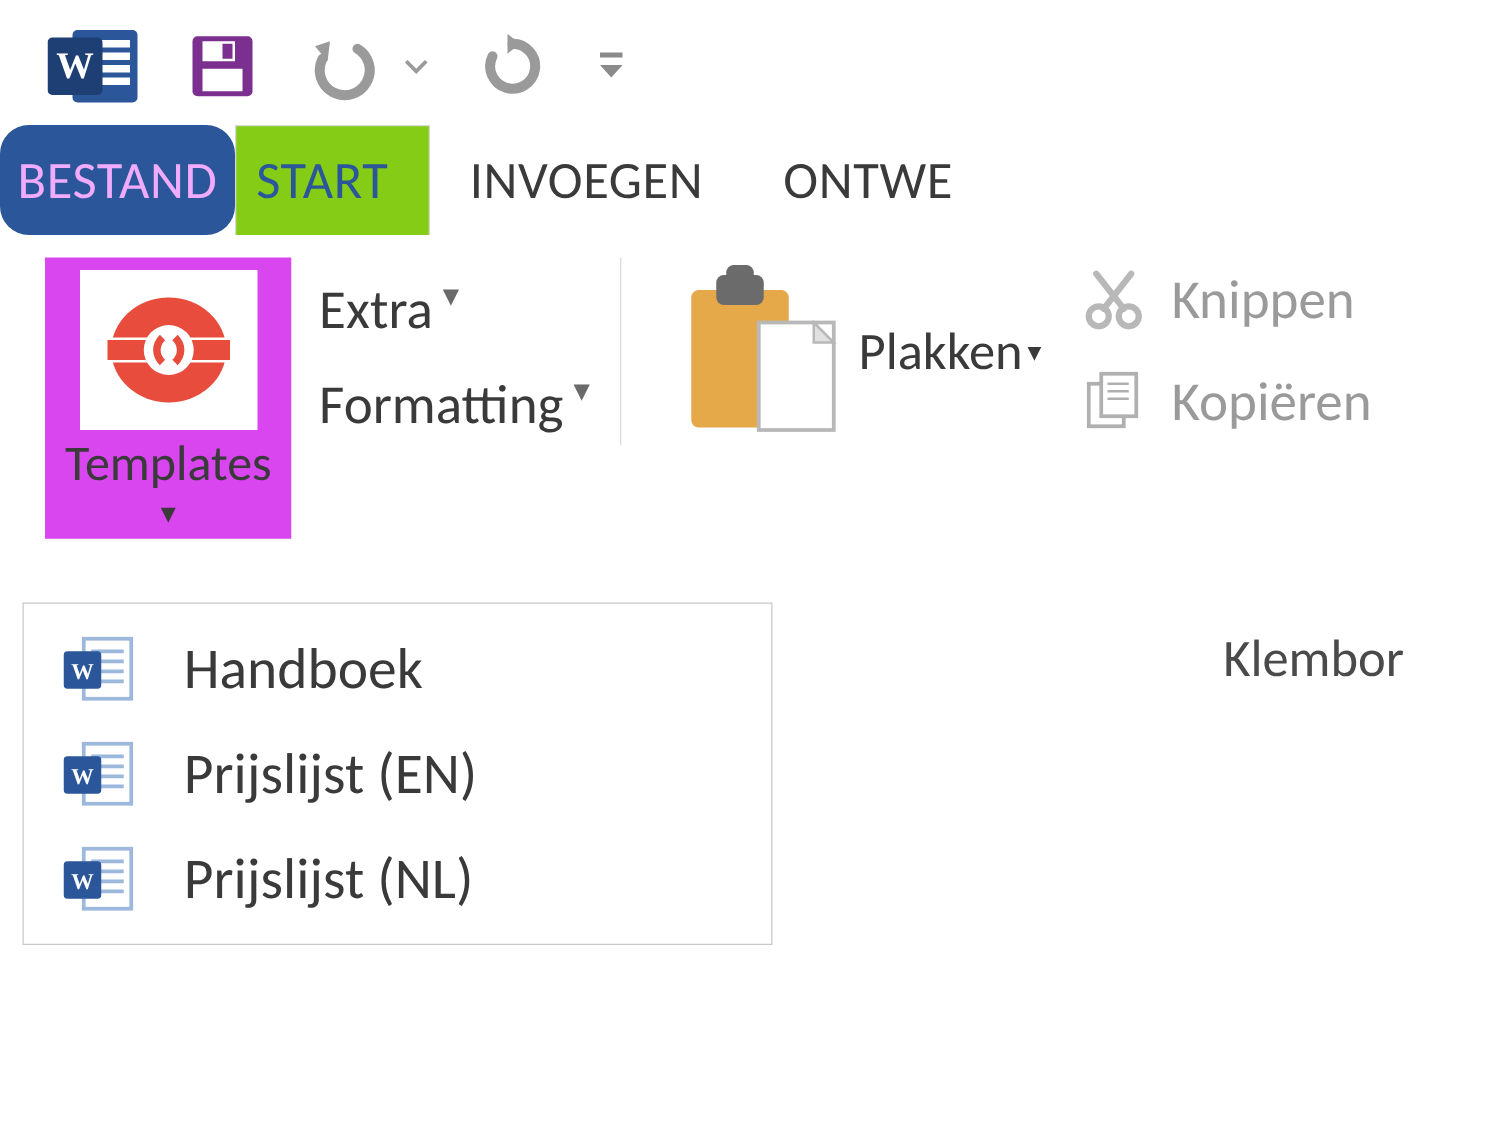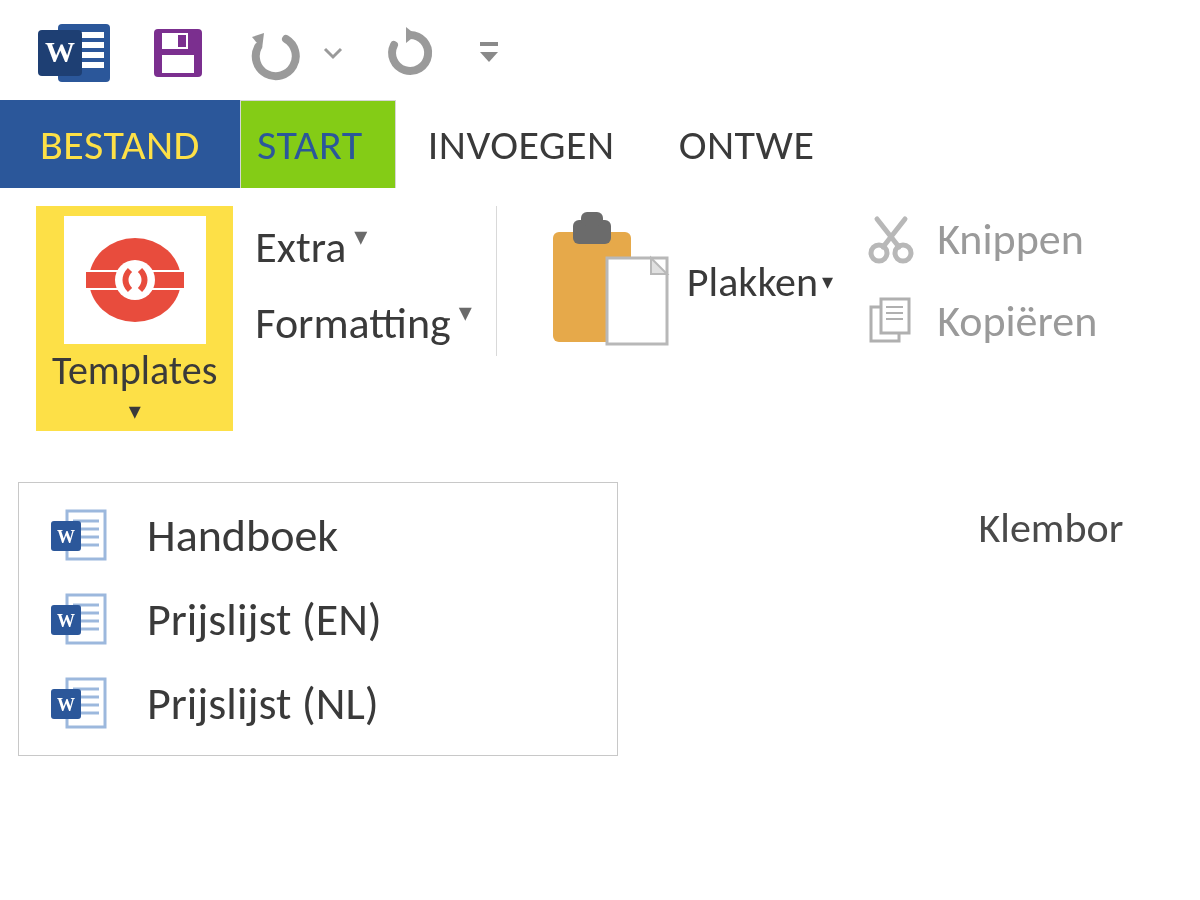--- a/index.html
+++ b/index.html
@@ -33,23 +33,24 @@
     align-items:center;
     justify-content:center;
     padding: 0 32px;
     font-size: 42px;
     letter-spacing: 0.5px;
     cursor:pointer;
     color:#444;
   }
   .tab.file {
     background:#2b579a;
-    color:#fde047;
+    color:#f0abfc;
     font-weight:400;
-    padding: 0 40px;
+    padding: 0 14px;
+    border-radius: 23px;
   }
   .tab.active {
     color:#2b579a;
     border:1px solid #d6d6d6;
     border-bottom:none;
     background:#84cc16;
     font-weight:400;
     padding-left:16px;
   }
   .tab.normal { color:#3a3a3a; }
@@ -72,21 +73,21 @@
 
   
   .big-btn {
     display:flex;
     flex-direction:column;
     align-items:center;
     gap:6px;
     padding:10px 16px 6px 16px;
     cursor:pointer;
   }
-  .big-btn.selected { background:#fde047;align-items:center; }
+  .big-btn.selected { background:#d946ef;align-items:center; }
   .big-btn .icon-box {
     width:142px;
     height:128px;
     background:#fff;
     display:flex;
     align-items:center;
     justify-content:center;
   }
   .big-btn .lbl { font-size:40px; color:#3a3a3a; line-height:1.05; text-align:center; }
   .big-btn .caret { font-size:24px; color:#3a3a3a; margin-top:-2px; }

